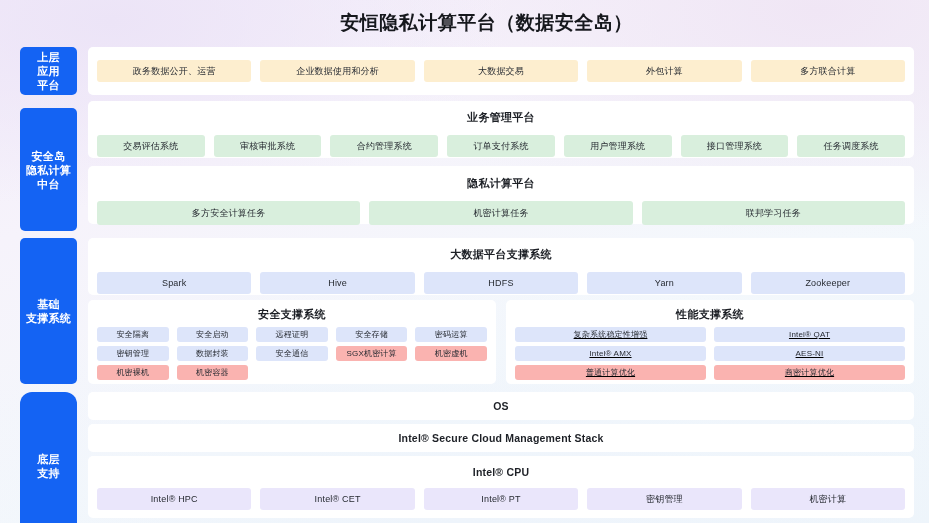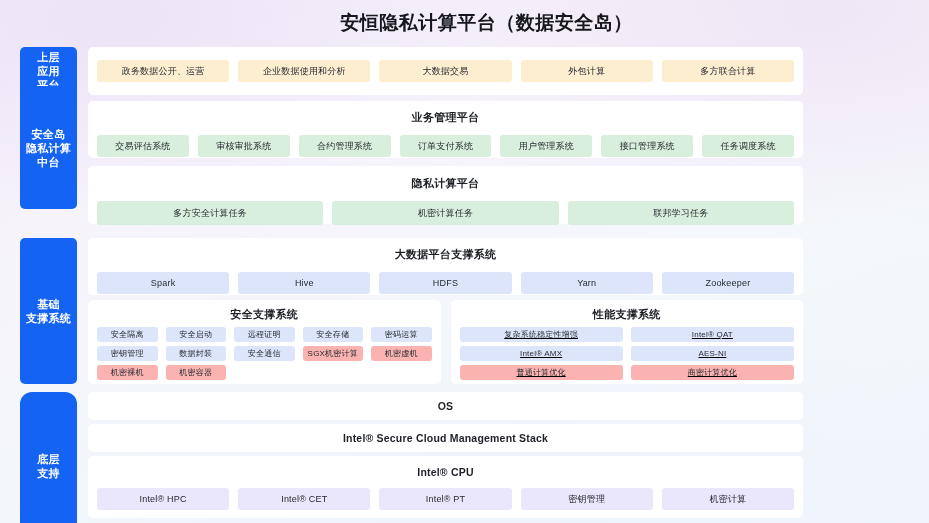--- a/index.html
+++ b/index.html
@@ -48,29 +48,29 @@
     line-height: 14px;
     font-weight: bold;
     display: flex;
     align-items: center;
     justify-content: center;
     text-align: center;
     white-space: pre-line;
     letter-spacing: .3px;
   }
   .tier-1 { top: 47px;  height: 48px; }
-  .tier-2 { top: 86px; height: 123px; }
+  .tier-2 { top: 108px; height: 123px; }
   .tier-3 { top: 238px; height: 146px; }
   .tier-4 { top: 392px; height: 148px; border-radius: 12px; }
 
   
   .panel {
     position: absolute;
     left: 88px;
-    width: 715px;
+    width: 826px;
     background: #ffffff;
     border-radius: 5px;
   }
 
   .panel-title {
     text-align: center;
     font-size: 11px;
     font-weight: bold;
     color: #1d2026;
     letter-spacing: .3px;

